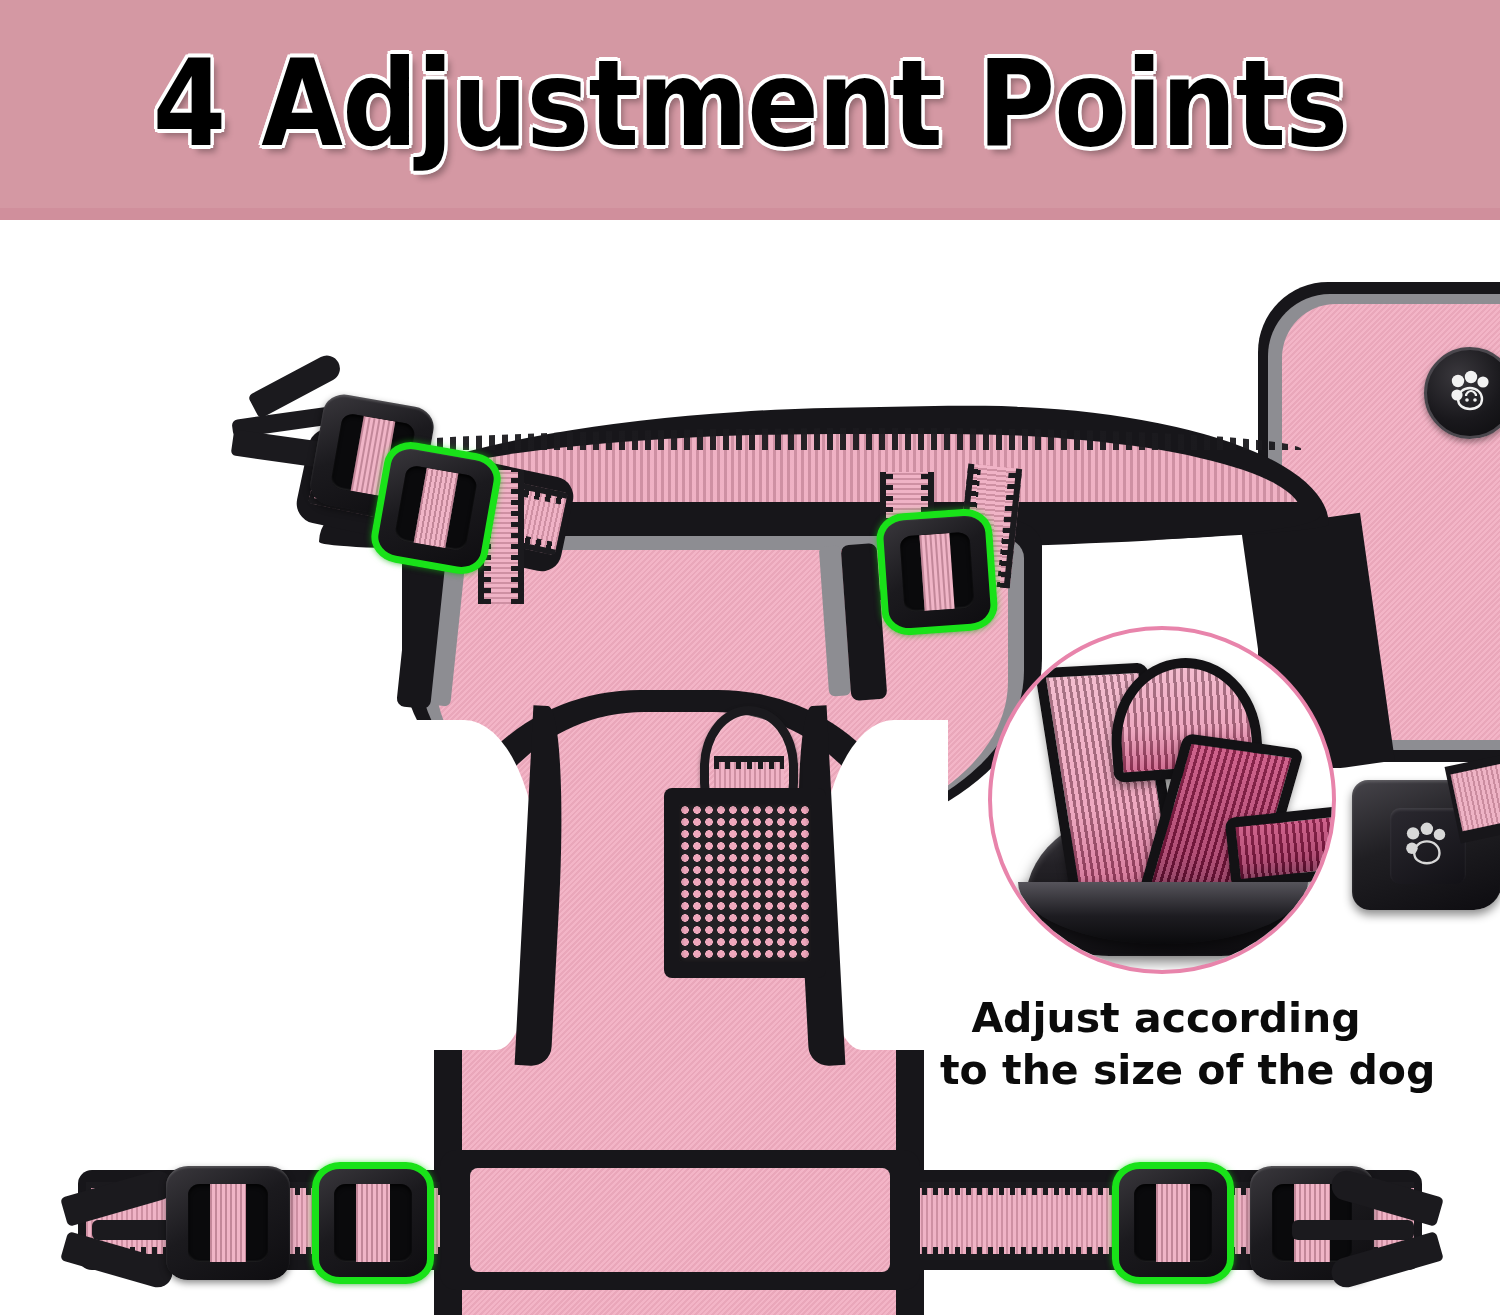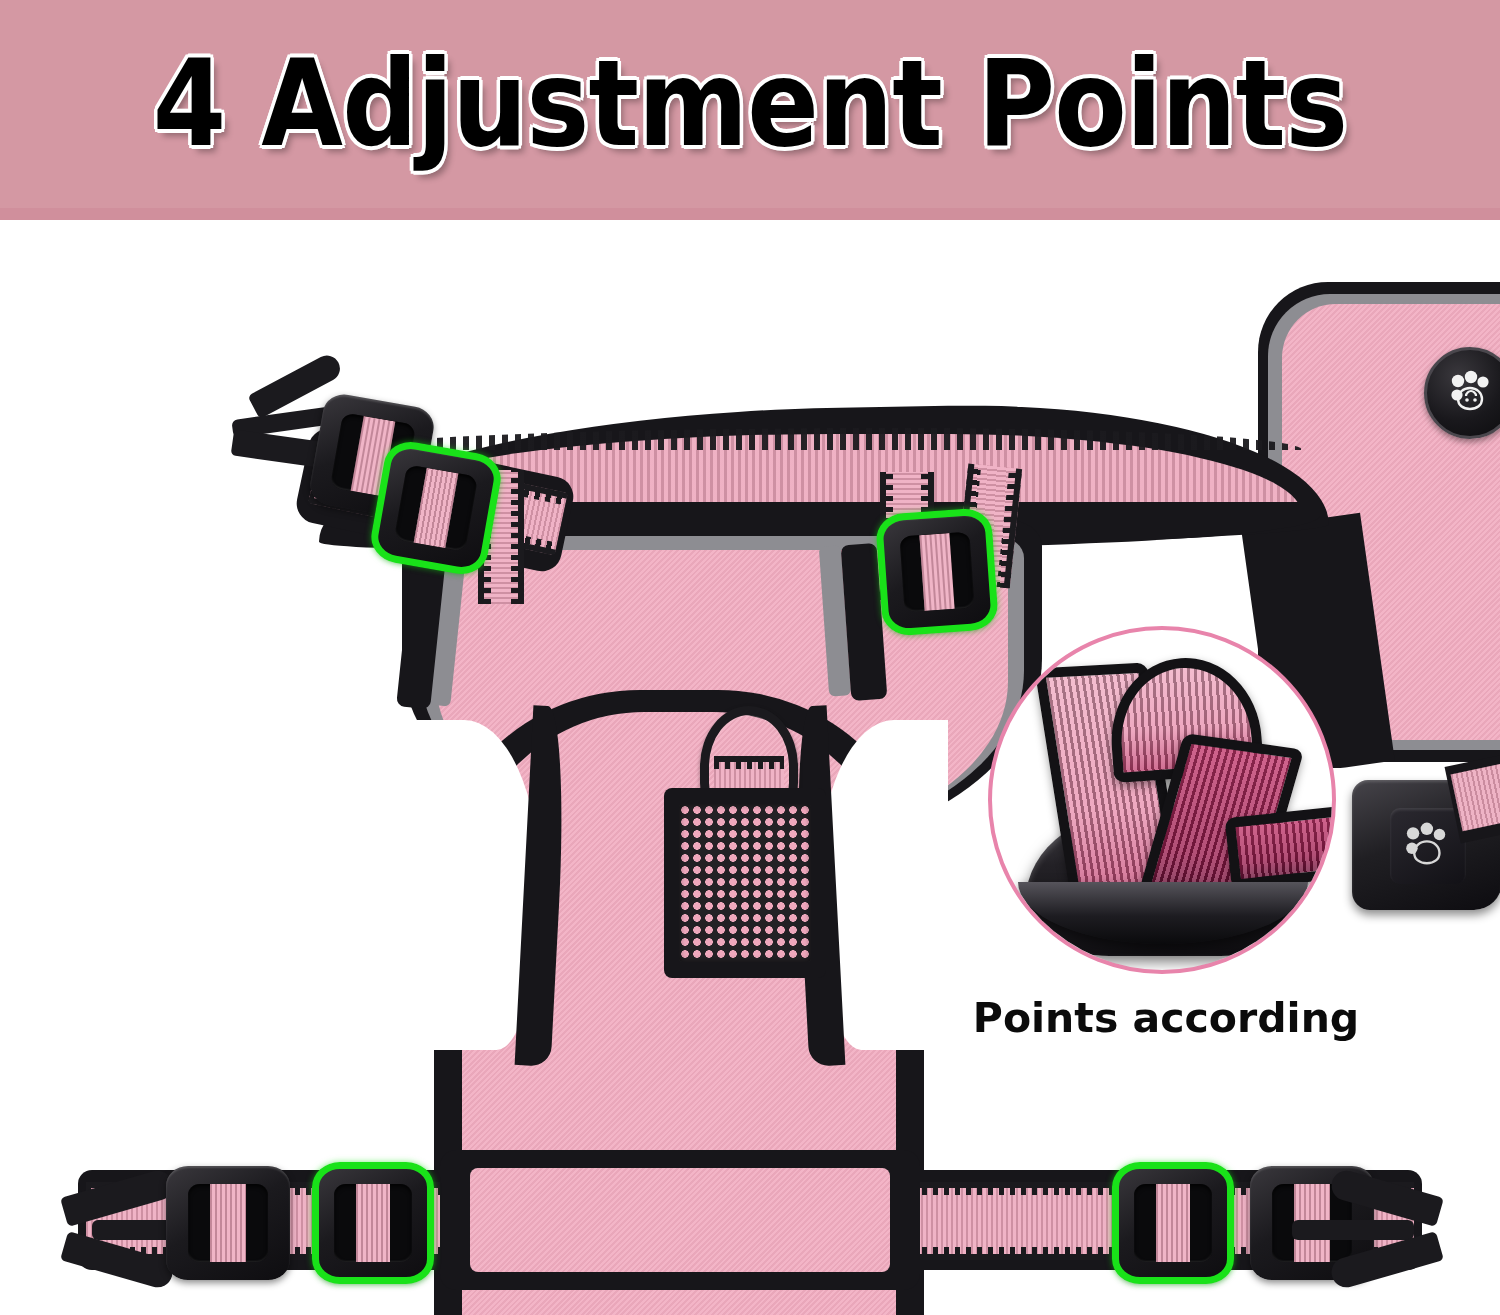--- a/index.html
+++ b/index.html
@@ -368,16 +368,17 @@
                 transform:rotate(16deg) skewY(-8deg);"></div>
     <div class="strapB" style="left:236px;top:182px;width:118px;height:72px;
                 transform:rotate(-6deg);"></div>
     <div class="pc" style="left:26px;top:252px;width:290px;height:62px;
                 background:linear-gradient(180deg,#56545b 0%,#1d1c21 55%,#0a0a0c 100%);
                 border-radius:0 0 50% 50%/0 0 100% 100%;
                 box-shadow:0 5px 12px rgba(0,0,0,0.5);"></div>
   </div>
 
   <div id="caption" style="left:940px;top:772px;width:452px;">
-    <div>Points according</div>
+    <div>Adjust according</div>
+    <div>to the size of the dog</div>
   </div>
 
 </div>
 
 </body></html>

